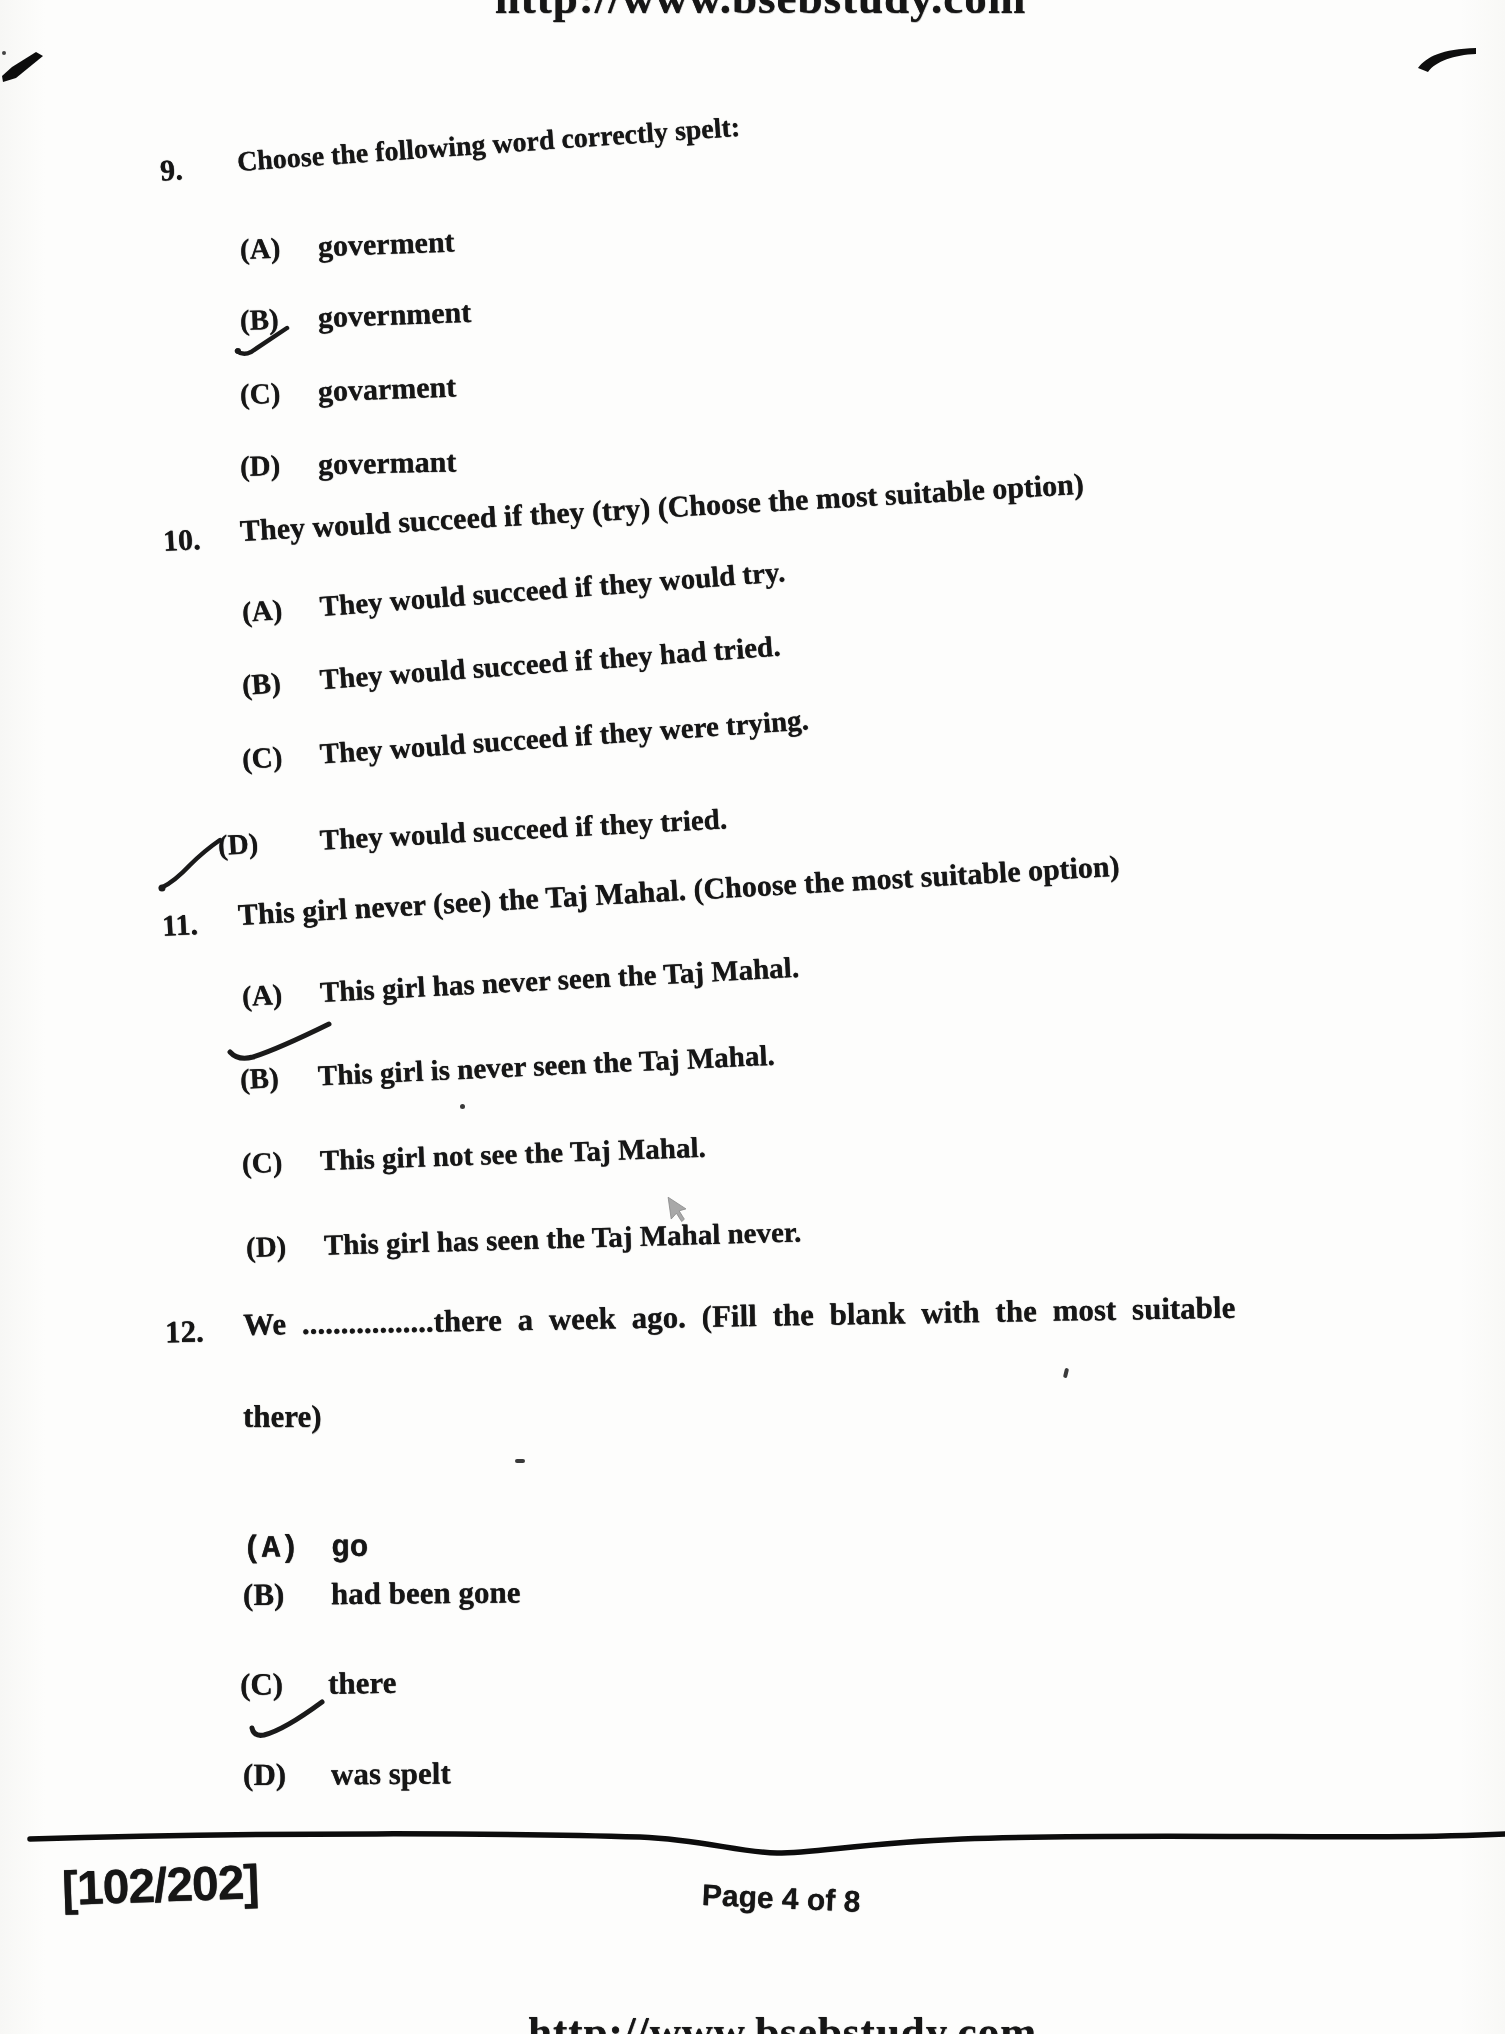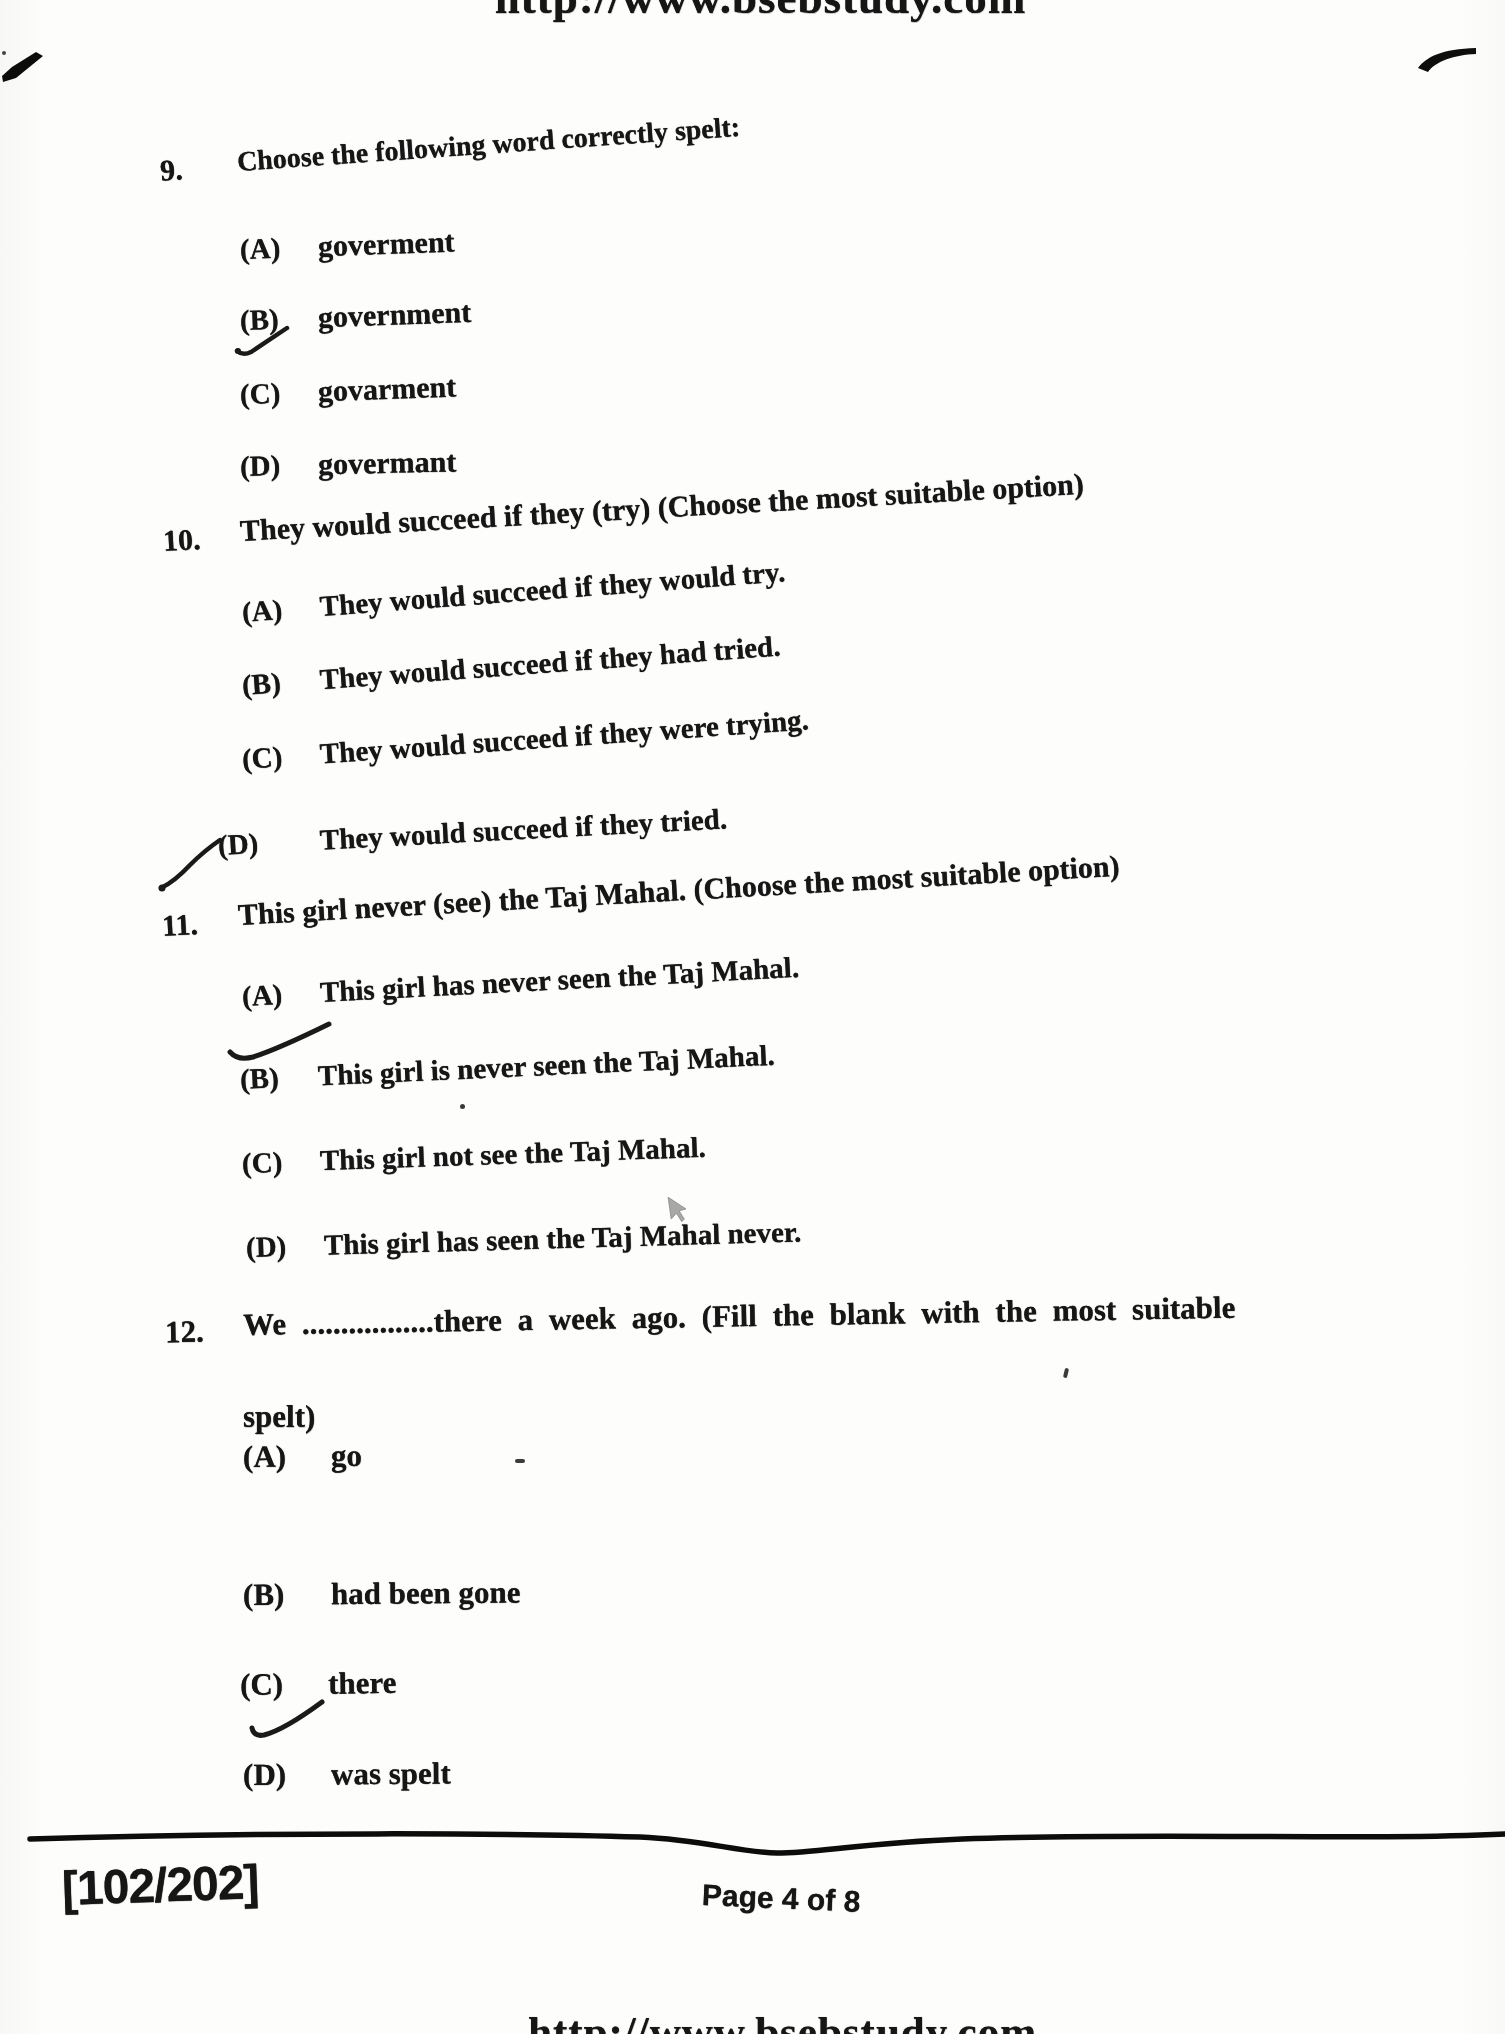--- a/index.html
+++ b/index.html
@@ -113,23 +113,23 @@
   </div>
   <div class="abs opt q11 scan" style="left:246px;top:1231px;transform:rotate(-1.6deg);transform-origin:left center;">
     <span class="opt-label">(D)</span><span class="opt-text">This girl has seen the Taj Mahal never.</span>
   </div>
   <svg style="left:668px;top:1196px;" width="20" height="30">
     <polygon points="2,0 2,22 8,17 12,26 15,24 11,15 18,14" fill="#a8a8a8" stroke="#8a8a8a" stroke-width="0.8" transform="rotate(-8 10 14)"></polygon>
   </svg>
 
   <div class="abs qnum scan" style="left:165px;top:1315px;font-size:31px;transform:rotate(-1.2deg);">12.</div>
   <div class="abs qtext scan" style="left:243px;top:1308px;font-size:31px;word-spacing:8px;transform:rotate(-1deg);transform-origin:left center;">We .................there a week ago. (Fill the blank with the most suitable</div>
-  <div class="abs qtext scan" style="left:243px;top:1400px;font-size:31px;">spelt)</div>
+  <div class="abs qtext scan" style="left:243px;top:1400px;font-size:31px;">there)</div>
 
-  <div class="abs opt q12 scan" style="left:243px;top:1440px;transform:rotate(-0.6deg);transform-origin:left center;">
+  <div class="abs opt q12 scan" style="left:243px;top:1532px;transform:rotate(-0.6deg);transform-origin:left center;font-family:Liberation Mono, monospace;">
     <span class="opt-label">(A)</span><span class="opt-text">go</span>
   </div>
   <div class="abs opt q12 scan" style="left:243px;top:1578px;transform:rotate(-0.5deg);transform-origin:left center;">
     <span class="opt-label">(B)</span><span class="opt-text">had been gone</span>
   </div>
   <div class="abs opt q12 scan" style="left:240px;top:1668px;transform:rotate(-0.8deg);transform-origin:left center;">
     <span class="opt-label">(C)</span><span class="opt-text">there</span>
   </div>
   <svg style="left:246px;top:1698px;" width="84" height="42">
     <path d="M6,30 Q8,39 18,37 Q38,32 76,4" stroke="#1a1a1a" stroke-width="5" fill="none" stroke-linecap="round"></path>

